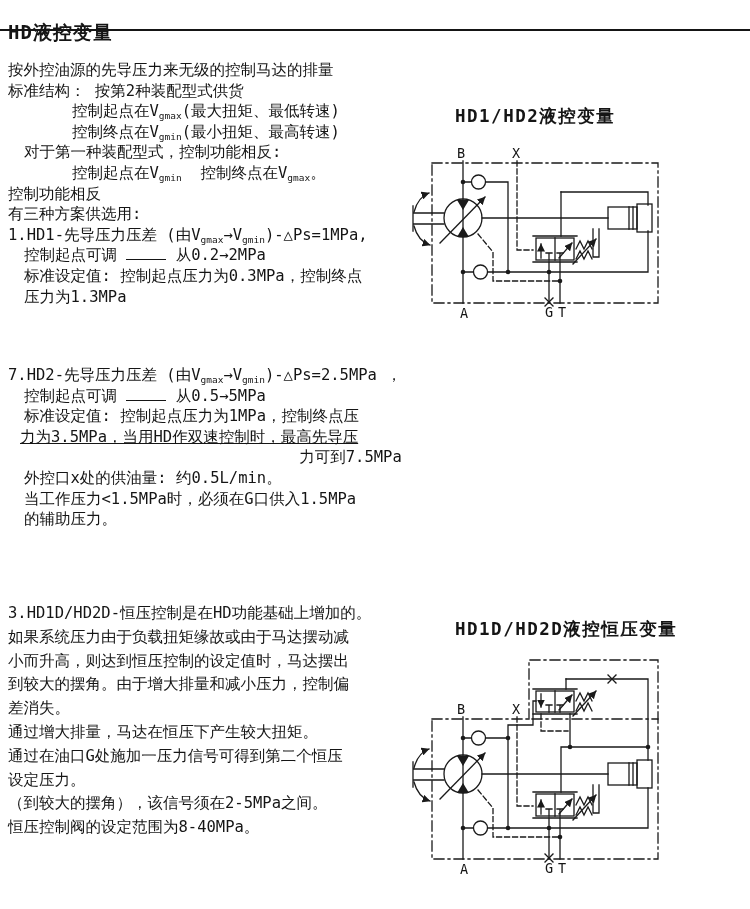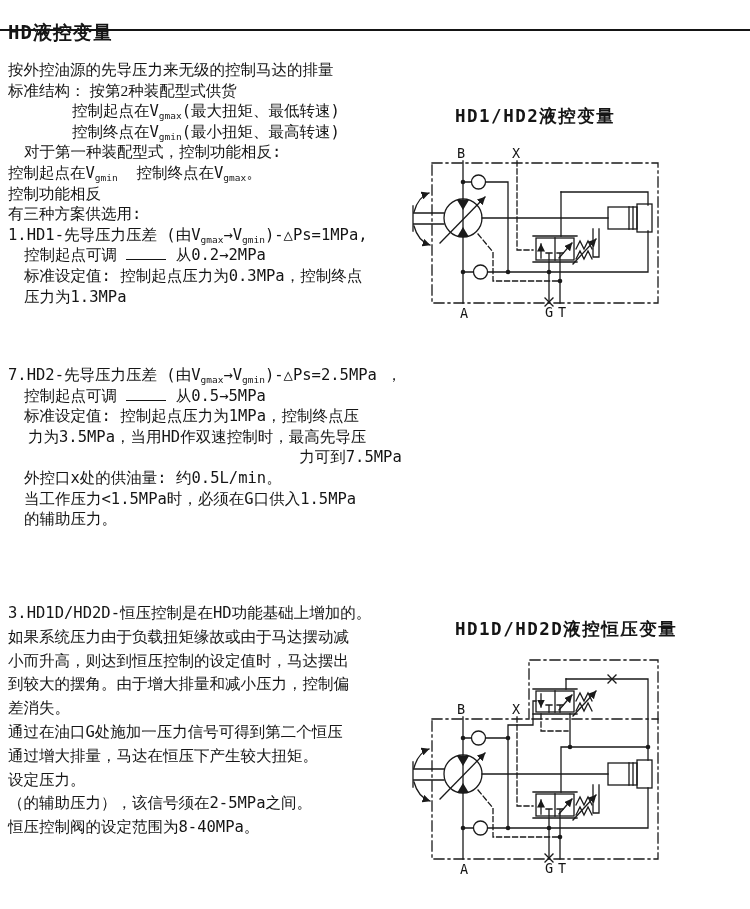--- a/index.html
+++ b/index.html
@@ -26,52 +26,52 @@
 </style>
 </head>
 <body>
 
 <div class="page-title">HD液控变量</div>
 <div class="rule"></div>
 
 <div id="text-column">
     <div class="para" style="top: 60px; line-height: 20.6px;">
       <div class="tline" style="margin-left: 0px; height: 20.6px;"><span>按外控油源的先导压力来无级的控制马达的排量</span></div>
-      <div class="tline" style="margin-left: 0px; height: 20.6px; font-family: Liberation Serif, serif;"><span>标准结构： 按第2种装配型式供货</span></div>
+      <div class="tline" style="margin-left: 0px; height: 20.6px;"><span>标准结构： 按第2种装配型式供货</span></div>
       <div class="tline" style="margin-left: 64px; height: 20.6px;"><span>控制起点在V</span><span class="sub">gmax</span><span>(最大扭矩、最低转速)</span></div>
       <div class="tline" style="margin-left: 64px; height: 20.6px;"><span>控制终点在V</span><span class="sub">gmin</span><span>(最小扭矩、最高转速)</span></div>
       <div class="tline" style="margin-left: 16px; height: 20.6px;"><span>对于第一种装配型式，控制功能相反:</span></div>
-      <div class="tline" style="height: 20.6px;"><span>控制起点在V</span><span class="sub">gmin</span><span>  控制终点在V</span><span class="sub">gmax</span><span>。</span></div>
+      <div class="tline" style="margin-left: 64px; height: 20.6px;"><span>控制起点在V</span><span class="sub">gmin</span><span>  控制终点在V</span><span class="sub">gmax</span><span>。</span></div>
       <div class="tline" style="margin-left: 0px; height: 20.6px;"><span>控制功能相反</span></div>
       <div class="tline" style="margin-left: 0px; height: 20.6px;"><span>有三种方案供选用:</span></div>
       <div class="tline" style="margin-left: 0px; height: 20.6px;"><span>1.HD1-先导压力压差 (由V</span><span class="sub">gmax</span><span>→V</span><span class="sub">gmin</span><span>)-△Ps=1MPa,</span></div>
       <div class="tline" style="margin-left: 16px; height: 20.6px;"><span>控制起点可调 </span><span class="blank"></span><span> 从0.2→2MPa</span></div>
       <div class="tline" style="margin-left: 16px; height: 20.6px;"><span>标准设定值: 控制起点压力为0.3MPa，控制终点</span></div>
       <div class="tline" style="margin-left: 16px; height: 20.6px;"><span>压力为1.3MPa</span></div>
     </div>
     <div class="para" style="top: 365px; line-height: 20.6px;">
       <div class="tline" style="margin-left: 0px; height: 20.6px;"><span>7.HD2-先导压力压差 (由V</span><span class="sub">gmax</span><span>→V</span><span class="sub">gmin</span><span>)-△Ps=2.5MPa ，</span></div>
       <div class="tline" style="margin-left: 16px; height: 20.6px;"><span>控制起点可调 </span><span class="blank"></span><span> 从0.5→5MPa</span></div>
       <div class="tline" style="margin-left: 16px; height: 20.6px;"><span>标准设定值: 控制起点压力为1MPa，控制终点压</span></div>
-      <div class="tline" style="margin-left: 20px; height: 20.6px;"><span>力为3.5MPa，当用HD作双速控制时，最高先导压</span></div>
+      <div class="tline" style="margin-left: 12px; height: 20.6px; text-decoration: underline;"><span>力为3.5MPa，当用HD作双速控制时，最高先导压</span></div>
       <div class="tline" style="margin-left: 16px; height: 20.6px; text-align: right;"><span>力可到7.5MPa</span></div>
       <div class="tline" style="margin-left: 16px; height: 20.6px;"><span>外控口x处的供油量: 约0.5L/min。</span></div>
       <div class="tline" style="margin-left: 16px; height: 20.6px;"><span>当工作压力&lt;1.5MPa时，必须在G口供入1.5MPa</span></div>
       <div class="tline" style="margin-left: 16px; height: 20.6px;"><span>的辅助压力。</span></div>
     </div>
     <div class="para" style="top: 602px; line-height: 23.8px;">
       <div class="tline" style="margin-left: 0px; height: 23.8px;"><span>3.HD1D/HD2D-恒压控制是在HD功能基础上增加的。</span></div>
       <div class="tline" style="margin-left: 0px; height: 23.8px;"><span>如果系统压力由于负载扭矩缘故或由于马达摆动减</span></div>
       <div class="tline" style="margin-left: 0px; height: 23.8px;"><span>小而升高，则达到恒压控制的设定值时，马达摆出</span></div>
       <div class="tline" style="margin-left: 0px; height: 23.8px;"><span>到较大的摆角。由于增大排量和减小压力，控制偏</span></div>
       <div class="tline" style="margin-left: 0px; height: 23.8px;"><span>差消失。</span></div>
+      <div class="tline" style="margin-left: 0px; height: 23.8px;"><span>通过增大排量，马达在恒压下产生较大扭矩。</span></div>
       <div class="tline" style="margin-left: 0px; height: 23.8px;"><span>通过在油口G处施加一压力信号可得到第二个恒压</span></div>
-      <div class="tline" style="margin-left: 0px; height: 23.8px;"><span>通过增大排量，马达在恒压下产生较大扭矩。</span></div>
       <div class="tline" style="margin-left: 0px; height: 23.8px;"><span>设定压力。</span></div>
-      <div class="tline" style="margin-left: 0px; height: 23.8px;"><span>（的辅助压力），该信号须在2-5MPa之间。</span></div>
+      <div class="tline" style="margin-left: 0px; height: 23.8px;"><span>（到较大的摆角），该信号须在2-5MPa之间。</span></div>
       <div class="tline" style="margin-left: 0px; height: 23.8px;"><span>恒压控制阀的设定范围为8-40MPa。</span></div>
     </div>
   </div>
 
 <div class="dtitle" style="left:455px;top:104px;">HD1/HD2液控变量</div>
 <div class="dtitle" style="left:455px;top:617px;">HD1D/HD2D液控恒压变量</div>
 
 <svg style="left:395px;top:95px;" width="300" height="240" viewBox="395 95 300 240">
   <defs>
     <marker id="ah1" markerWidth="9" markerHeight="8" refX="7.5" refY="4" orient="auto" markerUnits="userSpaceOnUse">

